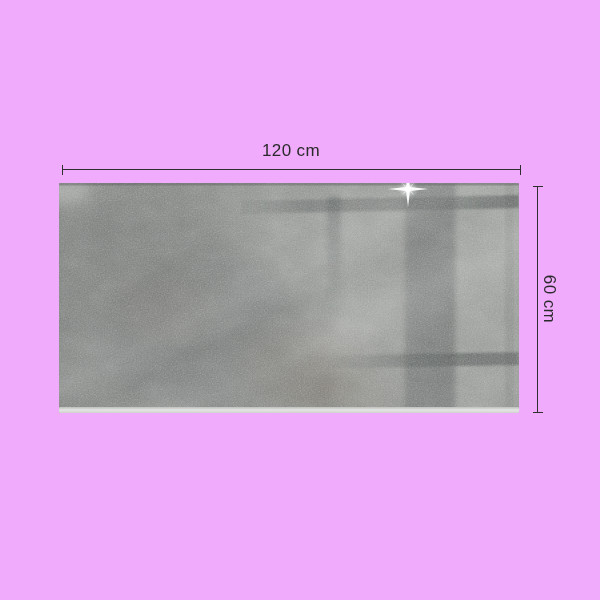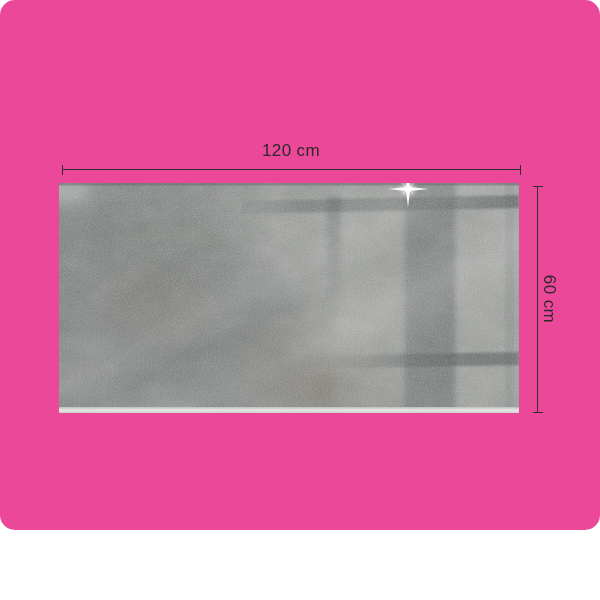--- a/index.html
+++ b/index.html
@@ -4,24 +4,23 @@
 <style>
   html, body {
     margin: 0;
     padding: 0;
     background: #ffffff;
     font-family: "Liberation Sans", sans-serif;
   }
   .stage {
     position: relative;
     width: 600px;
-    height: 530px;
-    background: #ec4899;
+    height: 600px;
+    background: #f0abfc;
     overflow: hidden;
-    border-radius: 15px;
   }
   
   .dim-label {
     position: absolute;
     color: #2a2a2a;
     font-size: 17px;
     font-weight: 400;
     letter-spacing: 0.4px;
     text-align: center;
     white-space: nowrap;

